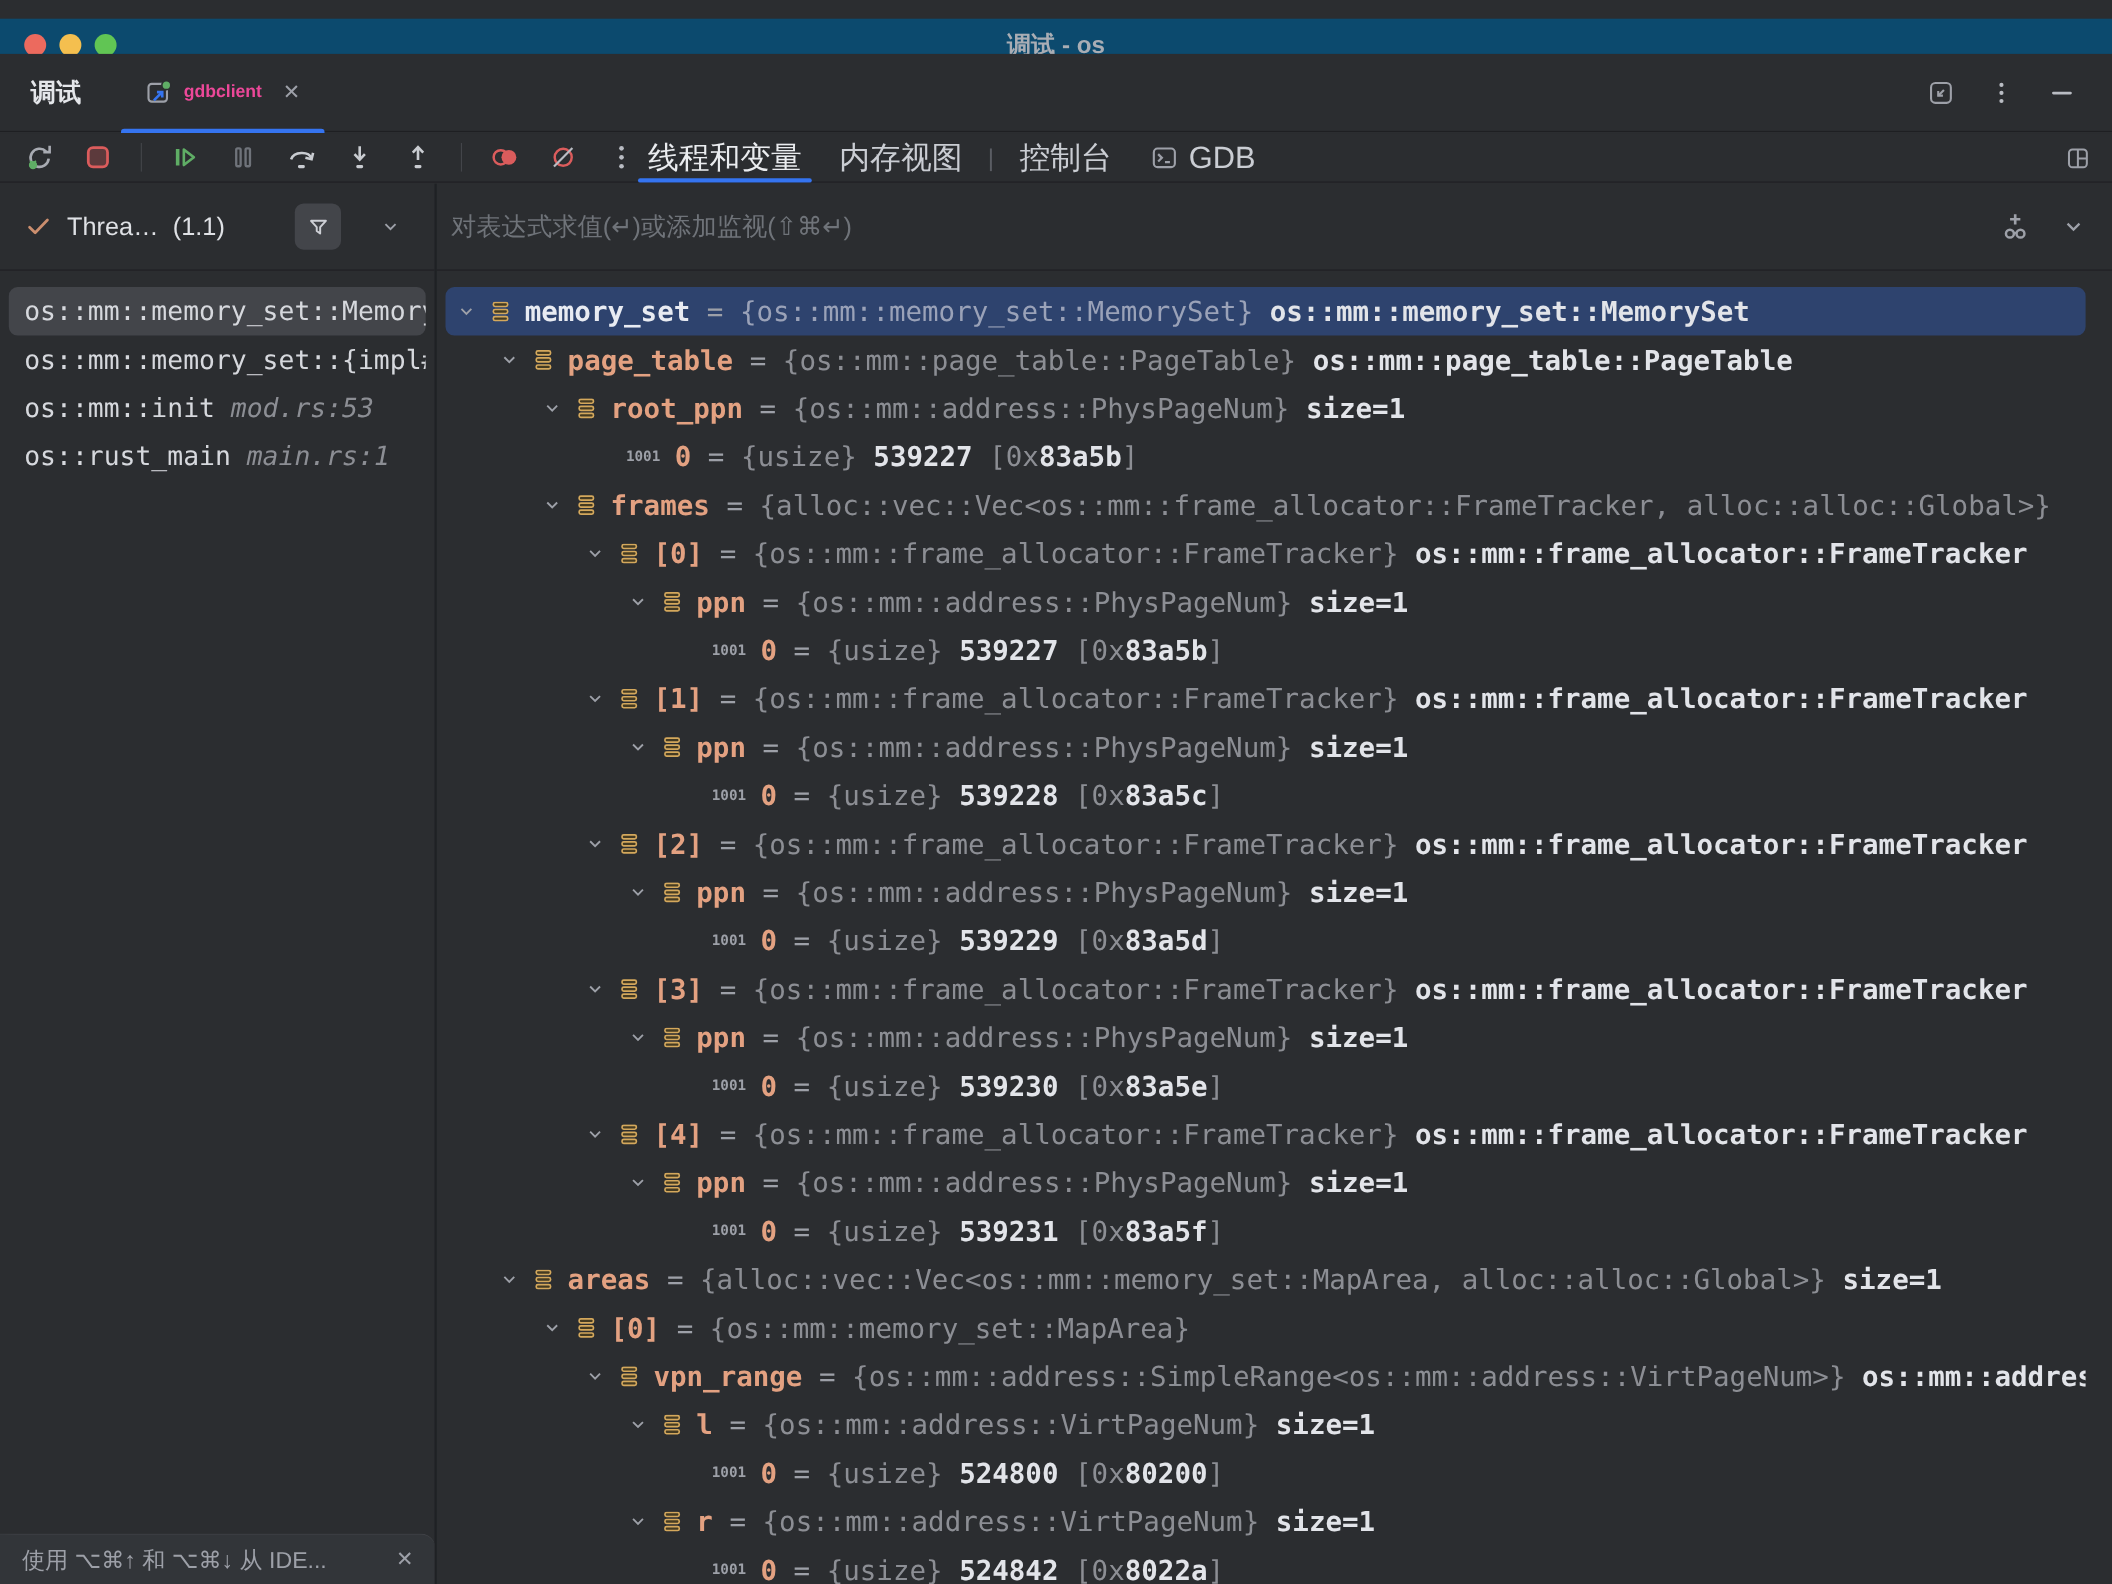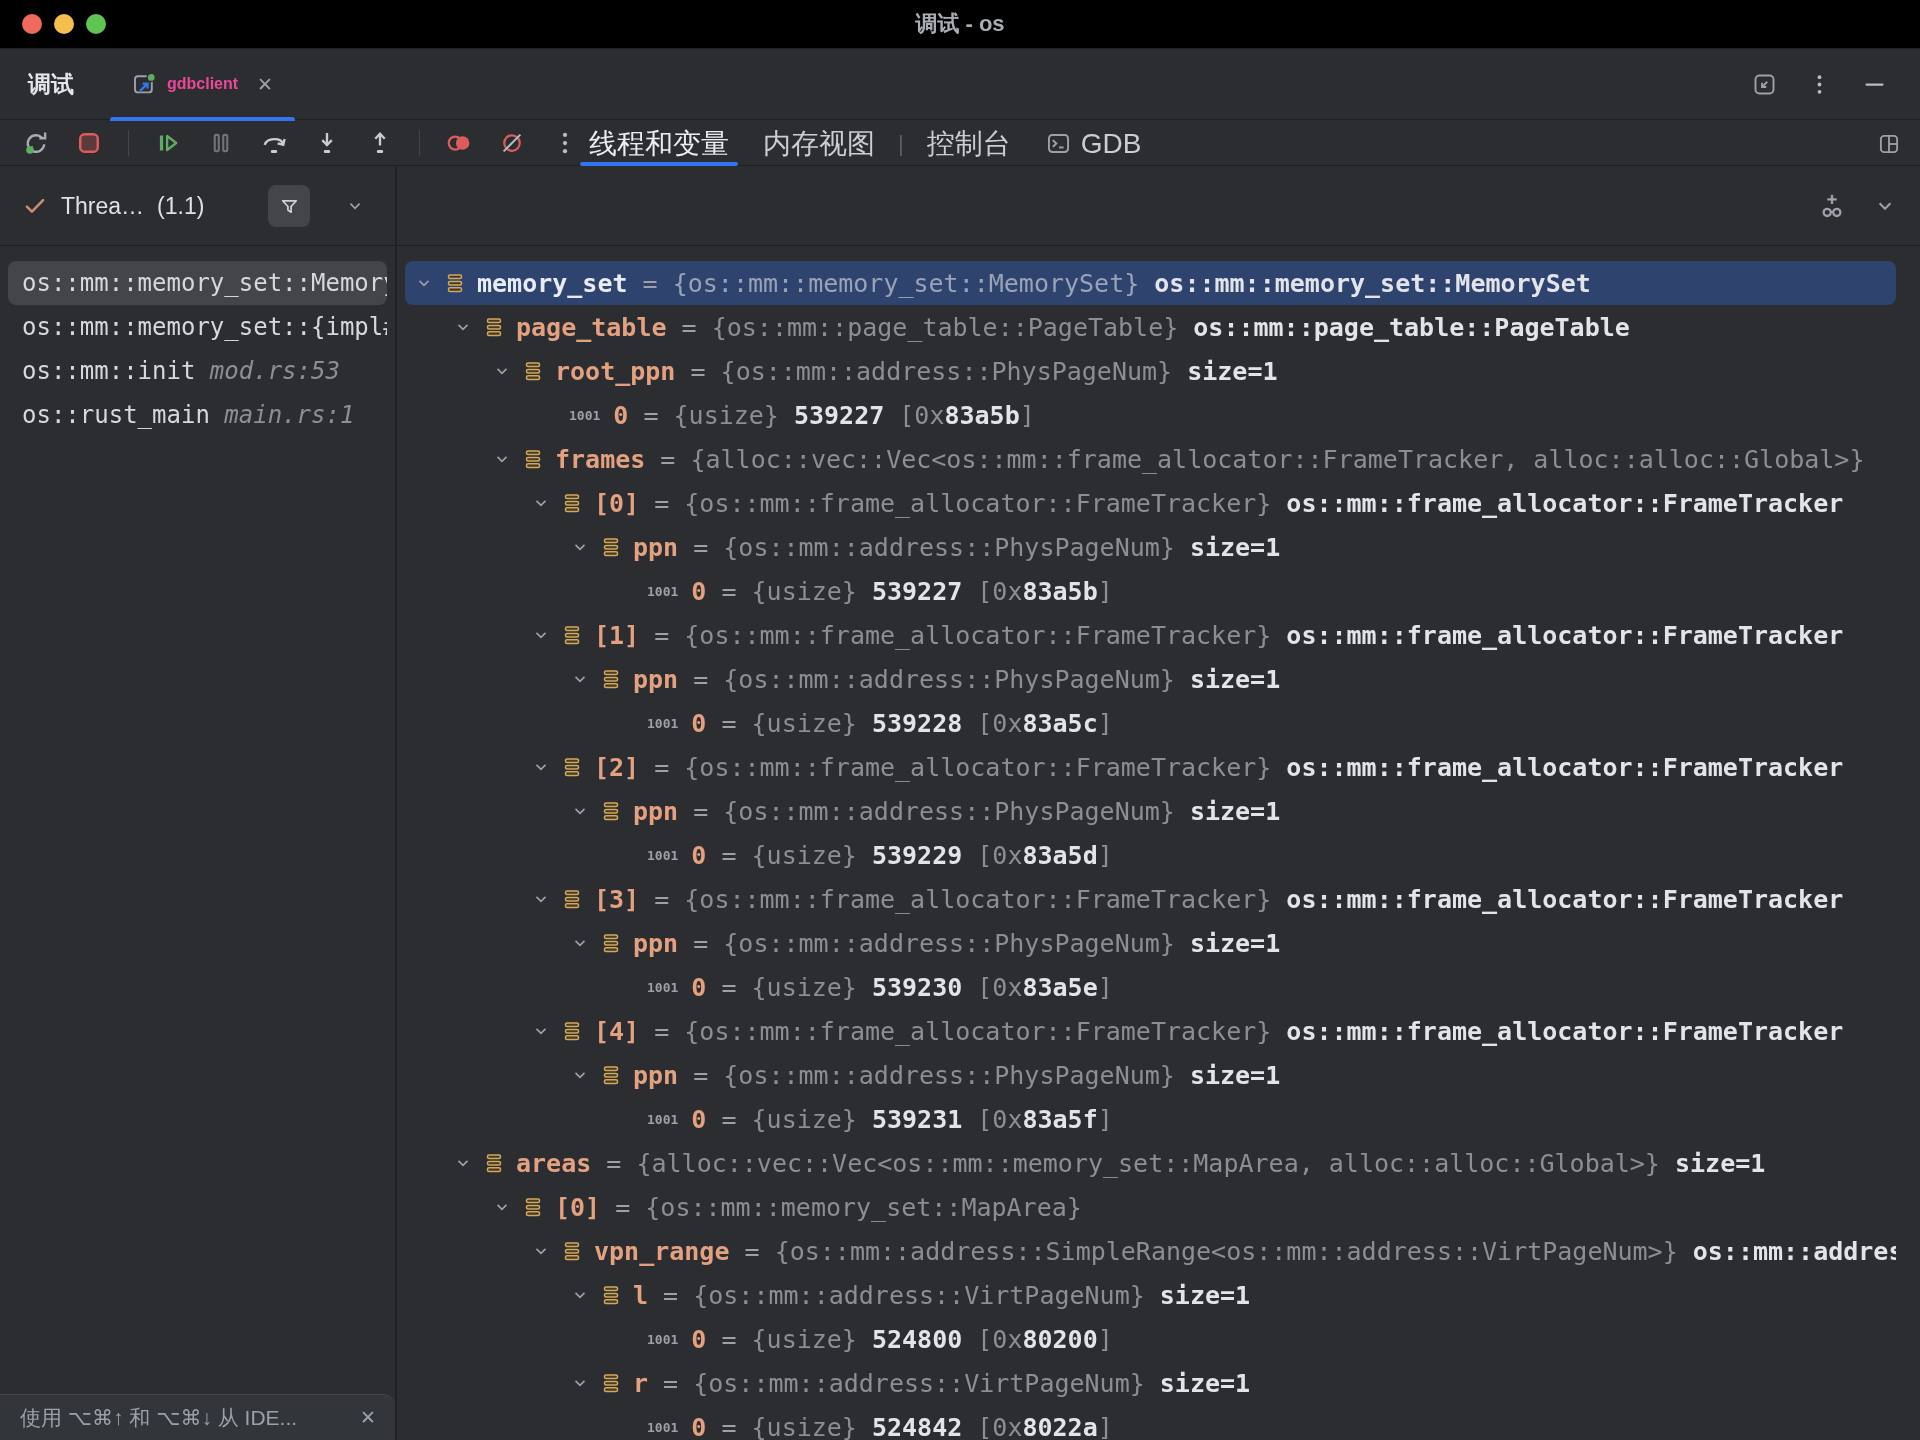--- a/index.html
+++ b/index.html
@@ -1,17 +1,17 @@
 <!DOCTYPE html>
 <html><head>
 <meta charset="utf-8">
 <style>
   html,body{margin:0;padding:0;background:#2B2D30;width:1920px;height:1440px;overflow:hidden;
     font-family:"Liberation Sans",sans-serif;-webkit-font-smoothing:antialiased;}
-  .titlebar{position:absolute;left:0;top:0;width:1920px;height:48px;background:#000000;border-bottom:1px solid #1E1F22;}
+  .titlebar{position:absolute;left:0;top:17px;width:1920px;height:48px;background:#0c4a6e;border-bottom:1px solid #1E1F22;}
   .lights{position:absolute;left:22px;top:14px;display:flex;gap:12px;}
   .light{width:20px;height:20px;border-radius:50%;}
   .win-title{position:absolute;left:0;top:0;width:100%;text-align:center;line-height:48px;font-size:22px;font-weight:bold;color:#A9ADB4;}
   .tabrow{position:absolute;left:0;top:49px;width:1920px;height:71px;background:#2B2D30;border-bottom:1px solid #1E1F22;display:flex;align-items:center;padding-left:28px;box-sizing:border-box;}
   .toollabel{font-size:23px;font-weight:bold;color:#E4E6EA;}
   .mtab{position:relative;height:71px;display:flex;align-items:center;gap:11px;padding:0 22px;margin-left:36px;}
   .mtab::after{content:"";position:absolute;left:0;right:0;bottom:-1px;height:4px;border-radius:3px 3px 0 0;background:#3574F0;}
   .mtab .lbl{font-size:16px;font-weight:bold;color:#ec4899;}
   .mtab .x{font-size:19px;color:#9DA0A8;margin-left:8px;}
   .winicons{margin-left:auto;display:flex;align-items:center;gap:28px;padding-right:32px;}
@@ -241,20 +241,21 @@
         <div class="fitem"><span>os::rust_main</span><span class="loc"> main.rs:1</span></div>
       </div>
     <div class="banner">
       <span class="btxt">使用 ⌥⌘↑ 和 ⌥⌘↓ 从 IDE...</span>
       <span class="bx">✕</span>
     </div>
   </div>
 
   <div class="rpanel">
     <div class="band watchband">
+      <span class="ph">对表达式求值(↵)或添加监视(⇧⌘↵)</span>
       <span class="wicons">
         <span>
           <svg width="32" height="32" viewBox="0 0 24 24">
               <path d="M12 3.5 V10.5 M8.5 7 H15.5" stroke="#9DA0A8" stroke-width="1.8" fill="none"></path>
               <circle cx="8.4" cy="16.8" r="2.7" fill="none" stroke="#9DA0A8" stroke-width="1.7"></circle>
               <circle cx="15.6" cy="16.8" r="2.7" fill="none" stroke="#9DA0A8" stroke-width="1.7"></circle>
               <path d="M11.1 16.6 Q12 15.9 12.9 16.6" fill="none" stroke="#9DA0A8" stroke-width="1.5"></path>
             </svg>
         </span>
         <span>

